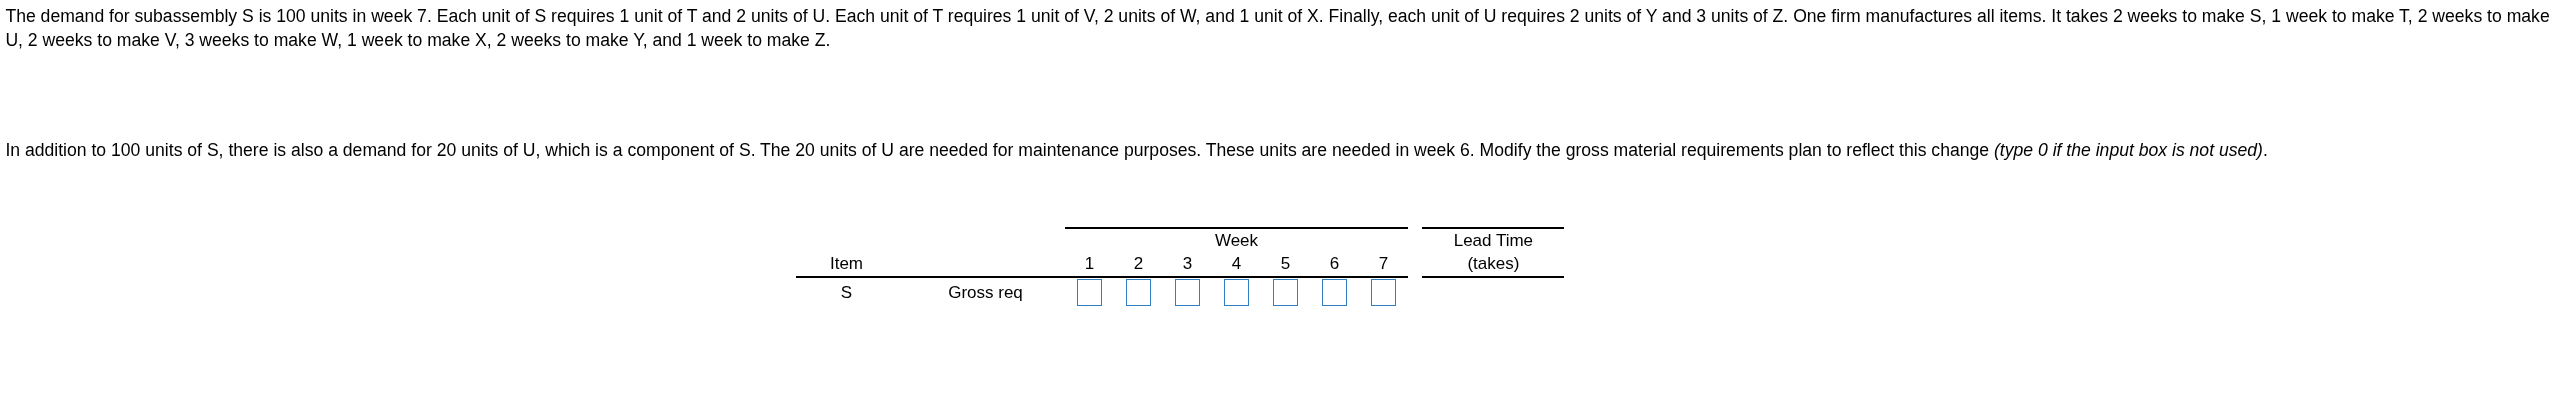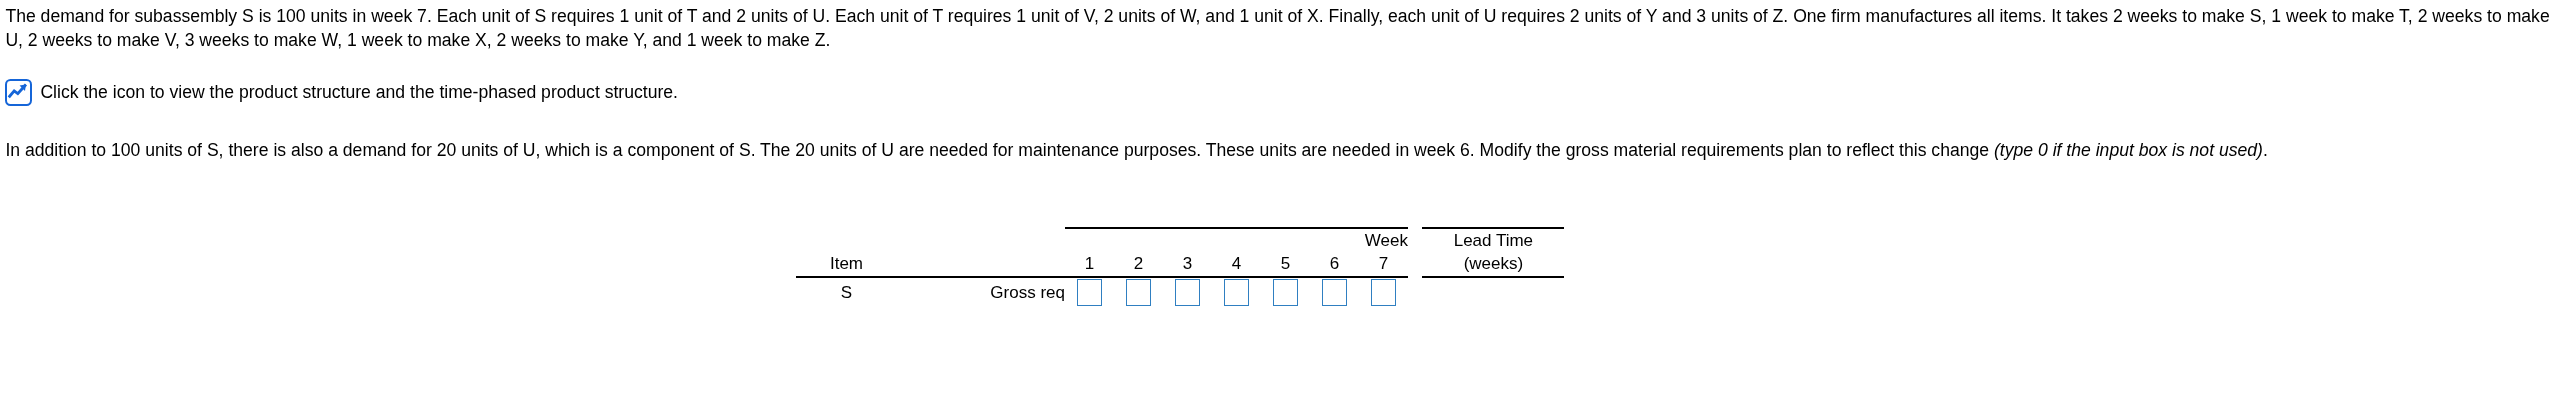--- a/index.html
+++ b/index.html
@@ -52,27 +52,27 @@
     padding:0;
     border:0;
     font-weight:normal;
     vertical-align:middle;
     white-space:nowrap;
   }
   .rule-top{border-top:2.7px solid #000 !important;}
   .rule-bot{border-bottom:2.7px solid #000 !important;margin-top:46px;}
 
   .c-item{width:101px;text-align:center;}
-  .c-desc{width:159px;text-align:right;padding-left:9px !important;}
+  .c-desc{width:159px;text-align:center;padding-left:9px !important;}
   .c-wk{width:49px;text-align:center;}
   .c-lt{width:142px;text-align:center;}
 
   .hdr{font-weight:bold;}
   .hrow td{height:23.4px;}
-  .wkgroup{font-weight:bold;text-align:right;}
+  .wkgroup{font-weight:bold;text-align:center;}
 
   .inbox{
     display:inline-block;
     width:25px;height:27px;
     border:1.8px solid #2f7fc1;
     background:#ffffff;
     box-sizing:border-box;
     vertical-align:middle;
   }
   .cellpad{height:31px;}
@@ -80,29 +80,20 @@
   .ltval{text-align:center;font-size:17px;}
   .spacer-col{width:14.4px;}
 </style>
 </head>
 <body>
 
 <div class="page">
 
   <div class="para" id="para1">The demand for subassembly S is 100 units in week 7. Each unit of S requires 1 unit of T and 2 units of U. Each unit of T requires 1 unit of V, 2 units of W, and 1 unit of X. Finally, each unit of U requires 2 units of Y and 3 units of Z. One firm manufactures all items. It takes 2 weeks to make S, 1 week to make T, 2 weeks to make U, 2 weeks to make V, 3 weeks to make W, 1 week to make X, 2 weeks to make Y, and 1 week to make Z.</div>
 
-  <div class="iconline">
-    <span class="chart-icon">
-      <svg width="21.6" height="21.6" viewBox="0 0 24 24" aria-hidden="true">
-        <polyline points="3,17 8,11 12,14 20,5" fill="none" stroke="#1565d8" stroke-width="3.2" stroke-linecap="square"></polyline>
-        <polygon points="14,5 21,4 20,11" fill="#1565d8"></polygon>
-      </svg>
-    </span>
-    <span class="itext">Click the icon to view the product structure and the time-phased product structure.</span>
-  </div>
 
   <div class="para" id="para3">
     <span>In addition to 100 units of S, there is also a demand for 20 units of U, which is a component of S. The 20 units of U are needed for maintenance purposes. These units are needed in week 6. Modify the gross material requirements plan to reflect this change </span><span class="ital">(type 0 if the input box is not used)</span><span>.</span>
   </div>
 
   <table class="mrp">
     <tbody>
         <tr class="hrow">
       <td class="c-item"></td>
       <td class="c-desc"></td>
@@ -115,21 +106,21 @@
       <td class="c-item hdr rule-bot">Item</td>
       <td class="c-desc rule-bot"></td>
       <td class="c-wk hdr rule-bot">1</td>
       <td class="c-wk hdr rule-bot">2</td>
       <td class="c-wk hdr rule-bot">3</td>
       <td class="c-wk hdr rule-bot">4</td>
       <td class="c-wk hdr rule-bot">5</td>
       <td class="c-wk hdr rule-bot">6</td>
       <td class="c-wk hdr rule-bot">7</td>
       <td class="spacer-col"></td>
-      <td class="c-lt hdr rule-bot">(weeks)</td>
+      <td class="c-lt hdr rule-bot">(takes)</td>
     </tr>
 
     <tr class="cellpad">
       <td class="c-item itemlabel">S</td>
       <td class="c-desc">Gross req</td>
       <td class="c-wk"><span class="inbox"></span></td>
       <td class="c-wk"><span class="inbox"></span></td>
       <td class="c-wk"><span class="inbox"></span></td>
       <td class="c-wk"><span class="inbox"></span></td>
       <td class="c-wk"><span class="inbox"></span></td>

